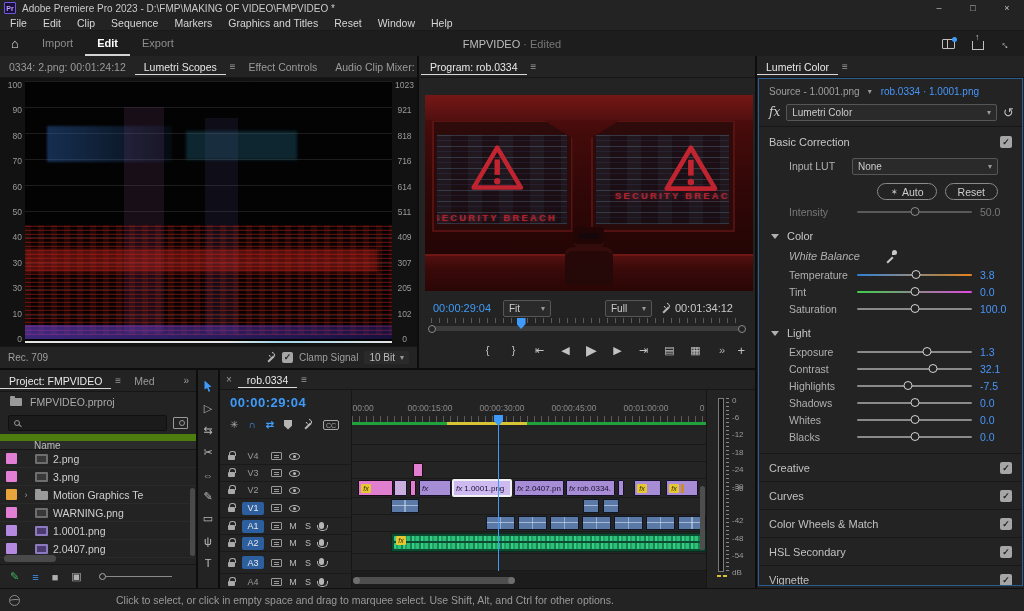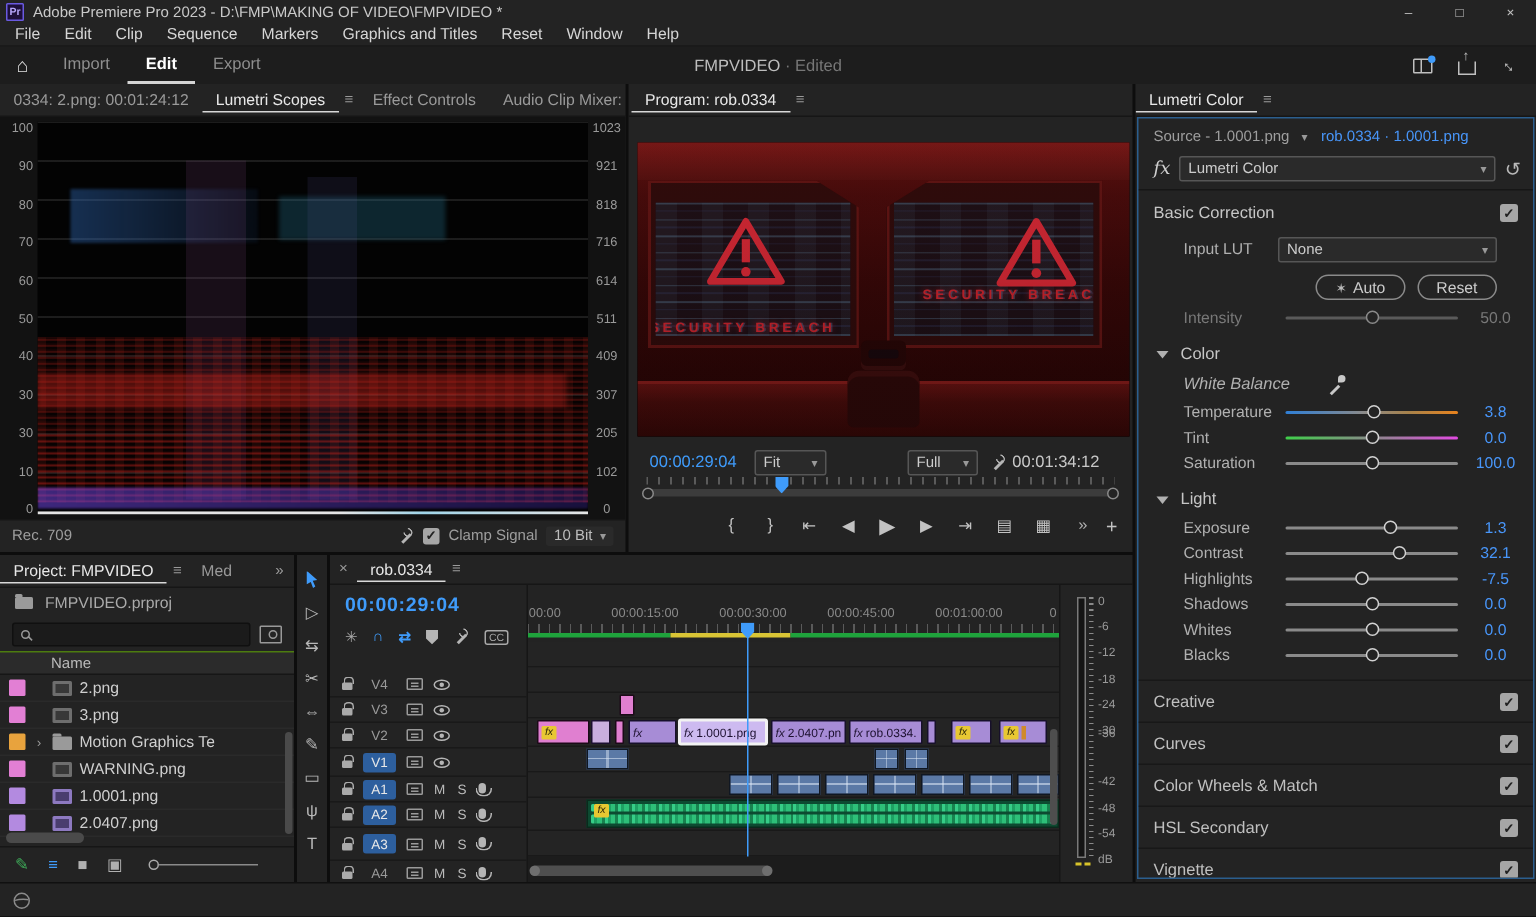--- a/index.html
+++ b/index.html
@@ -136,39 +136,39 @@
   .eyed::before{content:'';position:absolute;left:0px;bottom:1px;width:8px;height:2px;background:#c8c8c8;transform:rotate(-45deg);}
   .eyed::after{content:'';position:absolute;right:1px;top:0;width:5px;height:5px;background:#c8c8c8;border-radius:50% 50% 50% 0;}
   .srow{display:flex;align-items:center;height:17px;padding-left:30px;padding-right:8px;}
   .slabel{width:68px;color:#b0b0b0;font-size:10.5px;flex-shrink:0;}
   .strack{position:relative;flex:1;height:17px;margin-right:8px;}
   .sline{position:absolute;top:8px;left:0;right:0;height:2px;border-radius:1px;}
   .sline.plain{background:#8a8a8a;}
   .sline.temperature{background:linear-gradient(90deg,#2f7fd6 0%,#8a8a8a 45%,#a8824a 72%,#e8831d 100%);}
   .sline.tint{background:linear-gradient(90deg,#3fcf4a 0%,#8a8a8a 50%,#e24ae2 100%);}
   .shandle{position:absolute;top:4px;width:9px;height:9px;border:1.5px solid #d2d2d2;border-radius:50%;background:#232323;transform:translateX(-50%);}
-  .sval{width:34px;text-align:center;color:#4896fa;font-size:10.5px;flex-shrink:0;}
+  .sval{width:34px;text-align:left;color:#4896fa;font-size:10.5px;flex-shrink:0;}
   .srow.dis .slabel,.srow.dis .sval{color:#787878;}
   .srow.dis .sline{background:#5a5a5a;}
   .srow.dis .shandle{border-color:#8a8a8a;}
   #lum-sections{margin-top:8px;}
   .crow{display:flex;align-items:center;justify-content:space-between;height:28px;padding:0 10px;border-top:1px solid #181818;color:#c0c0c0;}
 
   
   #project{left:0;top:314px;width:196px;height:218px;}
   .pcrumb{height:20px;display:flex;align-items:center;padding:0 10px;gap:8px;color:#aaa;font-size:10.5px;}
   .bfold{width:12px;height:8px;background:#9a9a9a;border-radius:1px;position:relative;}
   .bfold::before{content:'';position:absolute;top:-2px;left:0;width:5px;height:2px;background:#9a9a9a;border-radius:1px 1px 0 0;}
   .psearch{height:22px;display:flex;align-items:center;padding:0 8px;gap:6px;}
   .sbox{flex:1;height:16px;background:#1b1b1b;border:1px solid #101010;border-radius:2px;display:flex;align-items:center;padding:0 5px;}
   .mag{width:6px;height:6px;border:1px solid #999;border-radius:50%;position:relative;}
   .mag::after{content:'';position:absolute;width:4px;height:1px;background:#999;transform:rotate(45deg);right:-3px;bottom:-1px;}
   .binico{width:15px;height:12px;border:1px solid #999;border-radius:1px;position:relative;}
   .binico::after{content:'';position:absolute;right:2px;bottom:2px;width:4px;height:4px;border:1px solid #999;border-radius:50%;}
-  .phead2{height:16px;background:#2b2b2b;display:flex;align-items:center;padding-left:34px;color:#bbb;font-size:10px;border-top:1px solid #4d7c0f;border-bottom:1px solid #161616;}
+  .phead2{height:16px;background:#2b2b2b;display:flex;align-items:center;padding-left:34px;color:#bbb;font-size:10px;border-top:7px solid #4d7c0f;border-bottom:1px solid #161616;}
   .prow{display:flex;align-items:center;height:18px;border-bottom:1px solid #2a2a2a;padding-left:6px;gap:5px;}
   .swatch{width:11px;height:11px;border-radius:1px;flex-shrink:0;}
   .disc{width:8px;color:#9a9a9a;font-size:9px;text-align:center;flex-shrink:0;}
   .ficon{flex-shrink:0;}
   .film{width:13px;height:10px;background:#6e6e6e;border-radius:1px;position:relative;}
   .film::before{content:'';position:absolute;inset:2px;background:#383838;}
   .film.purple{background:#8d79c0;} .film.purple::before{background:#4a3d6e;}
   .folder{width:13px;height:9px;background:#9a9a9a;border-radius:1px;position:relative;margin-top:2px;}
   .folder::before{content:'';position:absolute;top:-2px;left:0;width:6px;height:2px;background:#9a9a9a;border-radius:1px 1px 0 0;}
   .fname{color:#cfcfcf;font-size:10.5px;white-space:nowrap;overflow:hidden;}
@@ -846,14 +846,15 @@
           <div class="mlbl" style="top: 126.4px;">-42</div>
           <div class="mlbl" style="top: 143.6px;">-48</div>
           <div class="mlbl" style="top: 160.8px;">-54</div>
           <div class="mlbl" style="top: 178px;">dB</div>
         </div>
     </section>
   </div>
 
   <div id="statusbar">
     <div class="sico"></div>
+    <div class="smsg">Click to select, or click in empty space and drag to marquee select. Use Shift, Alt, and Ctrl for other options.</div>
   </div>
 </div>
 
 </body></html>

